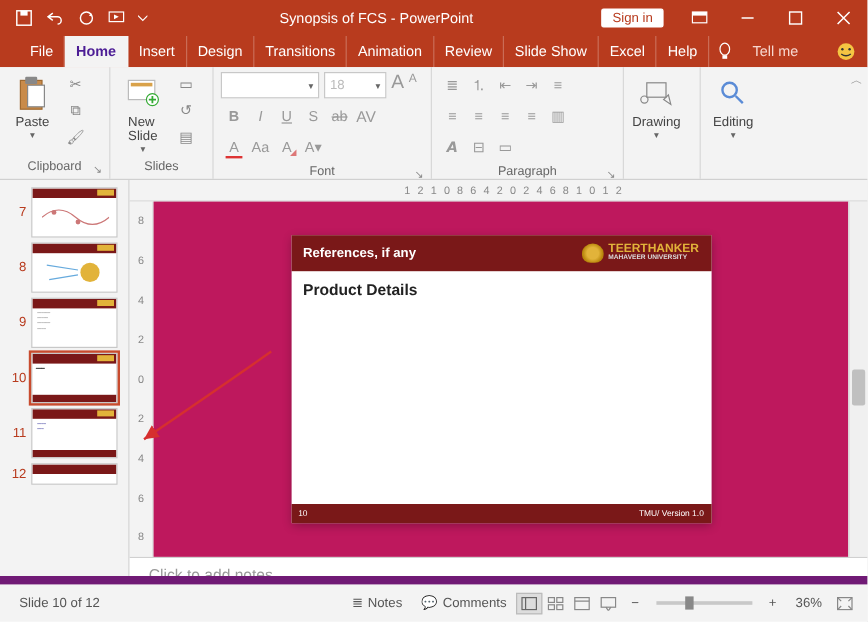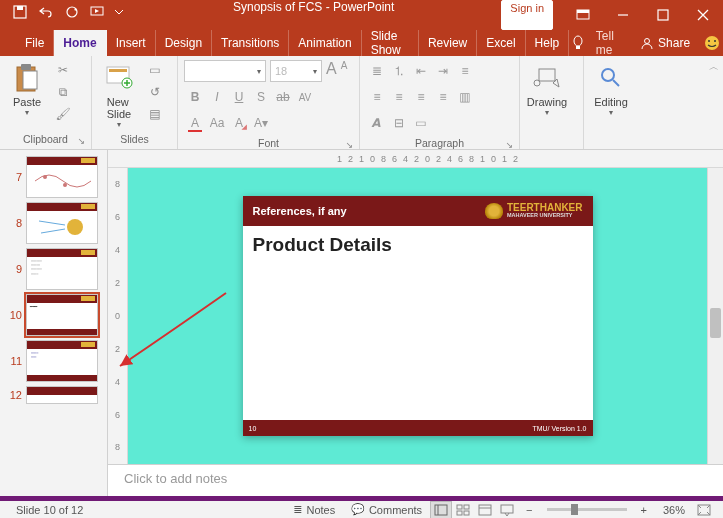--- a/index.html
+++ b/index.html
@@ -1,19 +1,19 @@
 <!DOCTYPE html>
 <html><head>
 <meta charset="utf-8">
 <style>
 * { margin: 0; padding: 0; box-sizing: border-box; font-family: "Segoe UI", Arial, sans-serif; }
 body { width: 723px; height: 518px; background: #fff; overflow: hidden; position: relative; user-select: none; }
 
 
-.titlebar { height: 30px; background: #B83B1E; display: flex; color: #fff; font-size: 12px; }
+.titlebar { height: 30px; background: #B83B1E; display: flex; align-items: center; color: #fff; font-size: 12px; }
 .titlebar .qat { display: flex; gap: 2px; padding-left: 8px; }
 .titlebar .qat .btn { width: 24px; height: 24px; display: flex; align-items: center; justify-content: center; cursor: pointer; }
 .titlebar .title { flex: 1; text-align: center; font-size: 12px; }
 .titlebar .signin { border: 1px solid #fff; padding: 1px 8px; font-size: 11px; margin-right: 10px; background: #fff; color: #B83B1E; border-radius: 2px; }
 .titlebar .wincontrols { display: flex; }
 .titlebar .wincontrols .btn { width: 40px; height: 30px; display: flex; align-items: center; justify-content: center; cursor: pointer; }
 
 
 .tabs { height: 26px; background: #B83B1E; display: flex; align-items: stretch; color: #fff; font-size: 12px; padding-left: 16px; }
 .tabs .tab { padding: 0 9px; display: flex; align-items: center; cursor: pointer; border-right: 1px solid rgba(255,255,255,.25); }
@@ -51,41 +51,41 @@
 .thumb.active .slide { outline: 2px solid #C84B2E; }
 .thumb .slide .bar { position: absolute; left:0; right:0; background:#7a1818; }
 .thumb .slide .topbar { top:0; height:8px; }
 .thumb .slide .botbar { bottom:0; height:6px; }
 .thumb .slide .logo { position:absolute; right:2px; top:1px; width:14px; height:5px; background:#e2b33a; }
 
 .editor { flex: 1; display: flex; flex-direction: column; position: relative; }
 .rulerH { height: 18px; background: #f3f3f3; border-bottom:1px solid #d8d8d8; display:flex; align-items:center; justify-content:center; font-size:9px; color:#888; letter-spacing: 6px; padding-left: 30px; }
 .canvaswrap { flex:1; display:flex; position:relative; }
 .rulerV { width: 20px; background:#f3f3f3; border-right:1px solid #d8d8d8; display:flex; flex-direction:column; align-items:center; justify-content:space-around; font-size:9px; color:#888; }
-.canvas { flex:1; background:#5eead4; display:flex; align-items:center; justify-content:center; position:relative; }
+.canvas { flex:1; background:#be185d; display:flex; align-items:center; justify-content:center; position:relative; }
 .slidebig { width: 350px; height: 240px; background:#fff; box-shadow: 0 2px 8px rgba(0,0,0,.3); position:relative; }
 .slidebig .head { height: 30px; background:#7a1818; color:#fff; font-size:11px; font-weight:600; padding:7px 10px; display:flex; justify-content:space-between; align-items:center; }
 .slidebig .head .brand { display:flex; align-items:center; gap:4px; }
 .slidebig .head .brand .logoimg { width:18px; height:16px; background: radial-gradient(circle,#e2b33a 40%,#b8860b 70%); border-radius:50% 50% 40% 40%; }
 .slidebig .head .brand .brandtext { line-height:1; }
 .slidebig .head .brand .main { color:#e2b33a; font-size:10px; font-weight:700; }
 .slidebig .head .brand .sub { color:#ddd; font-size:5.5px; }
-.slidebig .content { padding: 8px 10px; font-size:19px; font-weight:700; color:#222; }
+.slidebig .content { padding: 8px 10px; font-size:13px; font-weight:700; color:#222; }
 .slidebig .foot { position:absolute; bottom:0; left:0; right:0; height:16px; background:#7a1818; color:#fff; font-size:7px; display:flex; justify-content:space-between; align-items:center; padding:0 6px; }
 
 .annot { position:absolute; left: 18px; top: 108px; color:#d62f2f; font-size:13px; font-weight:700; line-height:1.2; z-index:5; pointer-events:none; }
 .arrow { position:absolute; left: 8px; top: 138px; z-index:4; pointer-events:none; }
 
 .vscroll { width:16px; background:#f0f0f0; border-left:1px solid #d8d8d8; position:relative; }
 .vscroll .vthumb { position:absolute; left:2px; right:2px; top:140px; height:30px; background:#c0c0c0; border-radius:2px; }
 
 .notes { height: 32px; background:#fff; border-top:1px solid #d0d0d0; padding: 6px 16px; color:#999; font-size:13px; }
 
 
-.status { position:absolute; left:0; right:0; bottom:0; height:22px; background:#f3f3f3; border-top:5px solid #701a75; display:flex; align-items:center; font-size:11px; color:#555; padding: 0 8px; }
+.status { position:absolute; left:0; right:0; bottom:0; height:38px; background:#f3f3f3; border-top:7px solid #701a75; display:flex; align-items:center; font-size:11px; color:#555; padding: 0 8px; }
 .status .seg { padding: 0 8px; display:flex; align-items:center; gap:4px; cursor:pointer; }
 .status .spacer { flex:1; }
 .status .viewbtn { width:22px; height:18px; display:flex; align-items:center; justify-content:center; border:1px solid transparent; cursor:pointer; }
 .status .viewbtn.active { background:#ddd; border-color:#bbb; }
 .status .slider { width:80px; height:3px; background:#c8c8c8; position:relative; margin:0 6px; }
 .status .slider .knob { position:absolute; left:24px; top:-4px; width:7px; height:11px; background:#888; }
 
 svg { display:block; }
 </style>
 </head>
@@ -149,39 +149,32 @@
   </div>
 </div>
 
 <div class="tabs">
   <div class="tab">File</div>
   <div class="tab active">Home</div>
   <div class="tab">Insert</div>
   <div class="tab">Design</div>
   <div class="tab">Transitions</div>
   <div class="tab">Animation</div>
+  <div class="tab">Review</div>
   <div class="tab">Slide Show</div>
-  <div class="tab">Review</div>
   <div class="tab">Excel</div>
   <div class="tab">Help</div>
   <div class="bulb">
       <svg width="14" height="16">
         <ellipse cx="7" cy="6" rx="4" ry="5" fill="none" stroke="#fff"></ellipse>
         <rect x="5" y="11" width="4" height="3" fill="#fff"></rect>
       </svg>
     </div>
   <div class="tellme">Tell me</div>
   <div class="spacer"></div>
-  <div class="share">
-      <svg width="14" height="14">
-        <circle cx="7" cy="5" r="2.5" fill="none" stroke="#fff"></circle>
-        <path d="M2 13 A5 5 0 0 1 12 13" fill="none" stroke="#fff"></path>
-      </svg>
-      <span>Share</span>
-    </div>
   <div class="smiley">
       <svg width="18" height="18">
         <circle cx="9" cy="9" r="7" fill="#f5c542"></circle>
         <circle cx="6" cy="7" r="1" fill="#333"></circle>
         <circle cx="12" cy="7" r="1" fill="#333"></circle>
         <path d="M5 11 Q9 14 13 11" fill="none" stroke="#333" stroke-width="1.2"></path>
       </svg>
     </div>
 </div>
 
@@ -255,21 +248,21 @@
         <div class="rb">
             <i>I</i>
           </div>
         <div class="rb">
             <u>U</u>
           </div>
         <div class="rb">S</div>
         <div class="rb">
             <s>ab</s>
           </div>
-        <div class="rb" style="font-size:10px">AV</div>
+        <div class="rb" style="font-size:13px">AV</div>
       </div>
       <div class="rowbtns">
         <div class="rb" style="position:relative">
             <span style="color:#999">A</span>
             <span style="position:absolute;bottom:2px;left:4px;right:4px;height:2px;background:#d33"></span>
           </div>
         <div class="rb">Aa</div>
         <div class="rb" style="position:relative">A<span style="position:absolute;right:3px;bottom:3px;font-size:7px;color:#d77">◢</span></div>
         <div class="rb">A▾</div>
       </div>

